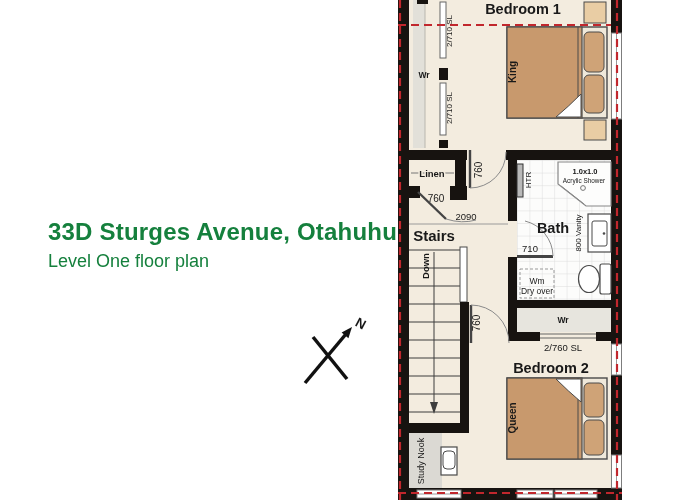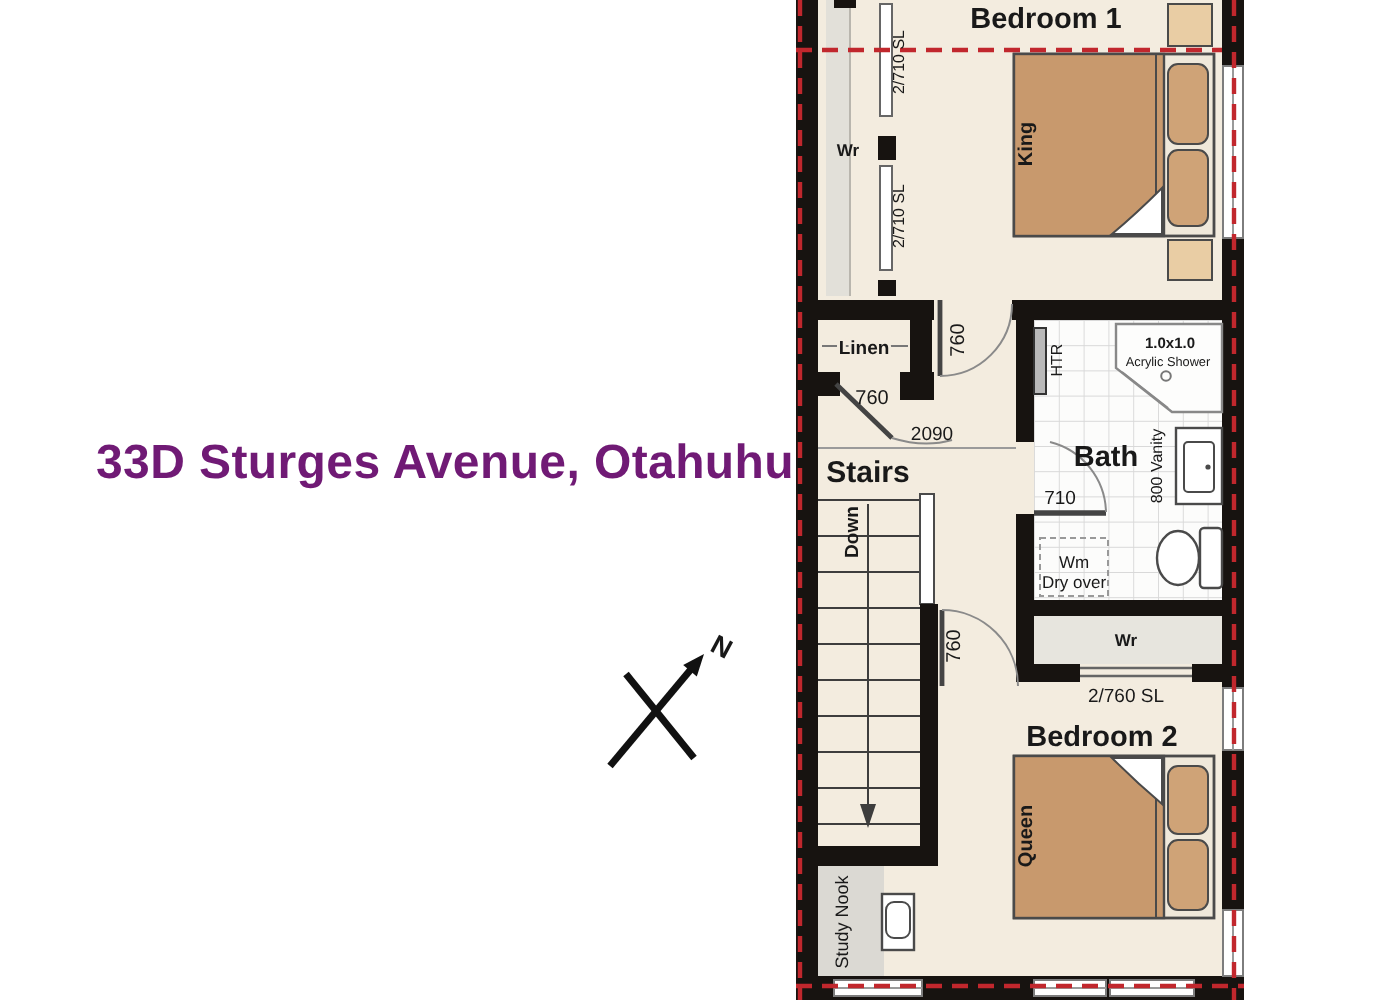--- a/index.html
+++ b/index.html
@@ -1,18 +1,18 @@
 <!DOCTYPE html>
 <html><head>
 <meta charset="utf-8">
 <style>
   html,body{margin:0;padding:0;background:#fff;}
   .page{position:relative;width:700px;height:500px;background:#ffffff;overflow:hidden;
         font-family:"Liberation Sans",sans-serif;}
-  .title-block{position:absolute;left:48px;top:218px;color:#701a75;}
+  .title-block{position:absolute;left:48px;top:218px;color:#15803d;}
   .title-block .title{font-size:24px;font-weight:bold;letter-spacing:.2px;margin-bottom:5px;white-space:nowrap;}
   .title-block .sub{font-size:18px;line-height:21px;white-space:nowrap;}
   svg{position:absolute;left:0;top:0;}
   svg text{fill:#191919;font-family:"Liberation Sans",sans-serif;}
   .t-room{font-size:14.5px;font-weight:bold;}
   .t-stairs{font-size:15px;font-weight:bold;}
   .t-bed{font-size:10px;font-weight:bold;}
   .t-wr{font-size:8.5px;font-weight:bold;}
   .t-linen{font-size:9.5px;font-weight:bold;}
   .t-dim{font-size:9.5px;}
@@ -27,20 +27,21 @@
   .t-north{font-size:13.5px;font-weight:bold;}
   .halo{stroke:#f3ecdf;stroke-width:3px;paint-order:stroke;}
 </style>
 </head>
 <body>
 
 <div class="page">
 
   <div class="title-block">
     <div class="title">33D Sturges Avenue, Otahuhu</div>
+    <div class="sub">Level One floor plan</div>
   </div>
 
   <svg width="700" height="500" viewBox="0 0 700 500">
     <defs>
       <pattern id="tiles" patternUnits="userSpaceOnUse" x="517" y="160" width="12.4" height="12.6">
         <path d="M12.4 0H0V12.6" fill="none" stroke="#d8d8d8" stroke-width="0.9"></path>
       </pattern>
     </defs>
 
     <g>

